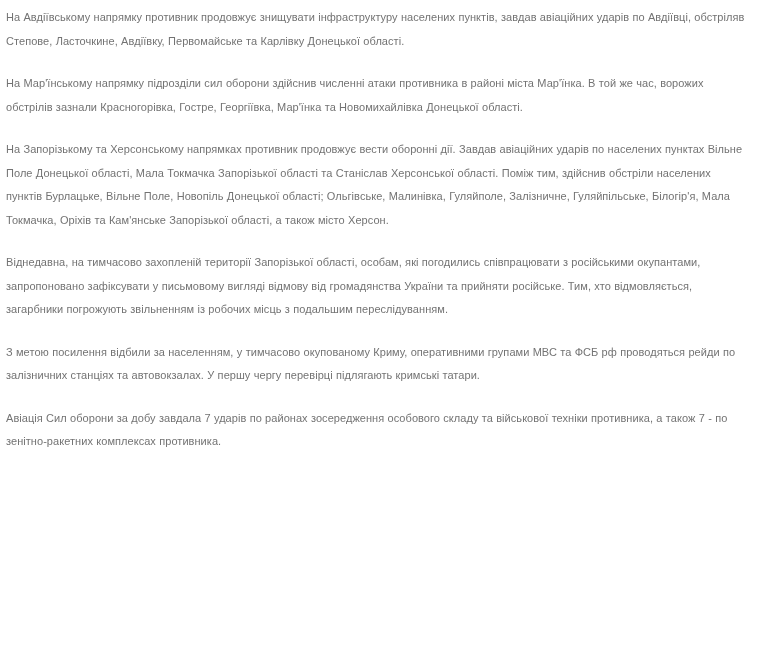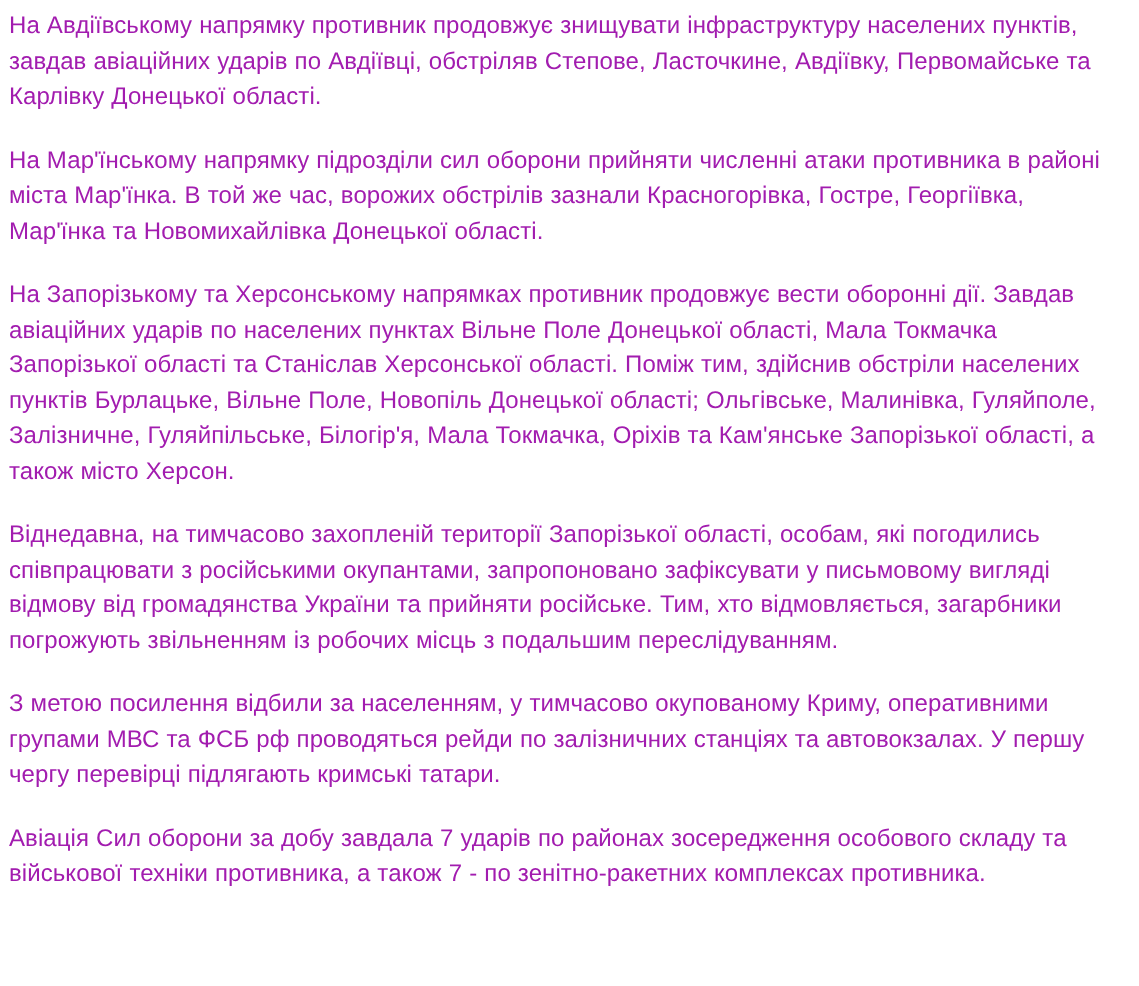--- a/index.html
+++ b/index.html
@@ -13,36 +13,36 @@
     overflow: hidden;
     font-family: "Liberation Sans", sans-serif;
     color: #1c1e21;
   }
   .article {
     box-sizing: border-box;
     width: 759px;
     padding: 6px 14px 0 6px;
   }
   .para {
-    font-size: 16px;
+    font-size: 11px;
     line-height: 23.5px;
     margin: 0 0 19px 0;
-    color: #a21caf;
+    color: #737373;
     text-align: left;
     letter-spacing: 0.05px;
     word-spacing: 0.2px;
   }
   .para:last-child {
     margin-bottom: 0;
   }
 </style>
 </head>
 <body>
 
 <div class="article">
   <p class="para">На Авдіївському напрямку противник продовжує знищувати інфраструктуру населених пунктів, завдав авіаційних ударів по Авдіївці, обстріляв Степове, Ласточкине, Авдіївку, Первомайське та Карлівку Донецької області.</p>
-  <p class="para">На Мар'їнському напрямку підрозділи сил оборони прийняти численні атаки противника в районі міста Мар'їнка. В той же час, ворожих обстрілів зазнали Красногорівка, Гостре, Георгіївка, Мар'їнка та Новомихайлівка Донецької області.</p>
+  <p class="para">На Мар'їнському напрямку підрозділи сил оборони здійснив численні атаки противника в районі міста Мар'їнка. В той же час, ворожих обстрілів зазнали Красногорівка, Гостре, Георгіївка, Мар'їнка та Новомихайлівка Донецької області.</p>
   <p class="para">На Запорізькому та Херсонському напрямках противник продовжує вести оборонні дії. Завдав авіаційних ударів по населених пунктах Вільне Поле Донецької області, Мала Токмачка Запорізької області та Станіслав Херсонської області. Поміж тим, здійснив обстріли населених пунктів Бурлацьке, Вільне Поле, Новопіль Донецької області; Ольгівське, Малинівка, Гуляйполе, Залізничне, Гуляйпільське, Білогір'я, Мала Токмачка, Оріхів та Кам'янське Запорізької області, а також місто Херсон.</p>
   <p class="para">Віднедавна, на тимчасово  захопленій території Запорізької області, особам, які погодились співпрацювати з російськими окупантами, запропоновано зафіксувати у письмовому вигляді відмову від громадянства України та прийняти російське. Тим,  хто відмовляється, загарбники погрожують звільненням із робочих місць з подальшим переслідуванням.</p>
   <p class="para">З метою посилення відбили за населенням, у тимчасово окупованому Криму, оперативними групами МВС та ФСБ рф проводяться рейди по залізничних станціях та автовокзалах. У першу чергу перевірці підлягають кримські татари.</p>
   <p class="para">Авіація Сил оборони за добу завдала 7 ударів по районах зосередження особового складу та військової техніки противника, а також 7 - по зенітно-ракетних комплексах противника.</p>
 
 </div>
 
 </body></html>

